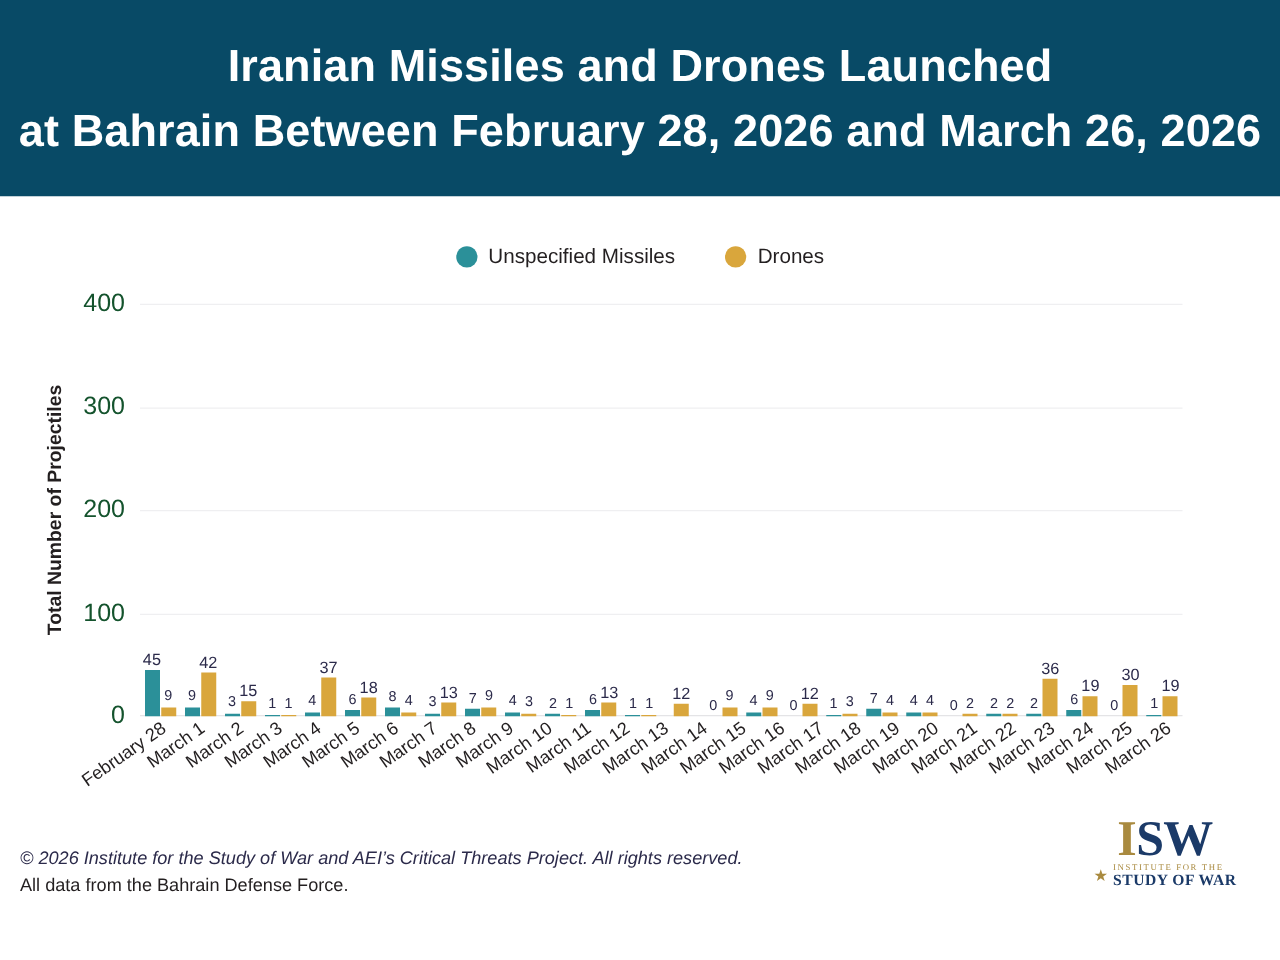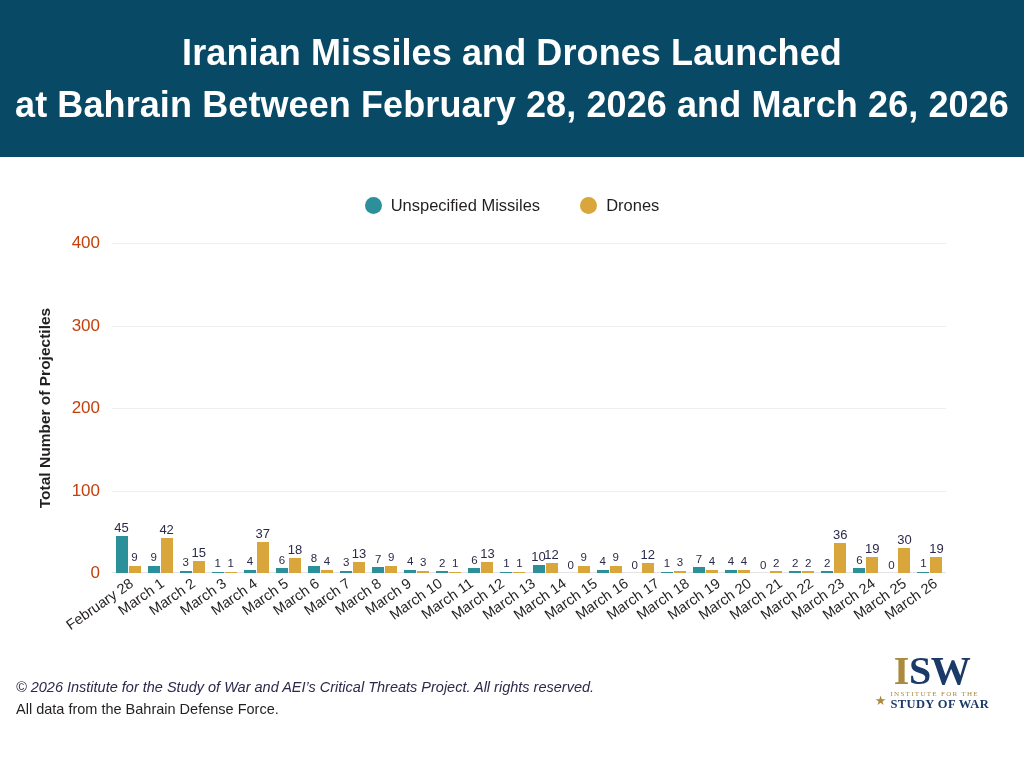--- a/index.html
+++ b/index.html
@@ -57,21 +57,21 @@
     transform-origin: 0 0;
     transform: translate(0, 330px) rotate(-90deg);
     display: flex; align-items: center; justify-content: center;
     font-size: 15.5px; font-weight: bold; color: #231f20;
     white-space: nowrap;
   }
   .ytick {
     position: absolute;
     right: 100%;
     padding-right: 12px;
-    font-size: 17px; color: #c2410c;
+    font-size: 20px; color: #14532d;
     transform: translateY(-50%);
     white-space: nowrap;
     text-align: right;
     width: 80px;
   }
   .gridline {
     position: absolute; left: 0;
     width: 834px; height: 1px;
     background: #efeff1;
   }
@@ -350,24 +350,20 @@
             <div class="bar teal" title="March 13 — Unspecified Missiles: 1" style="height: 1.5px;"></div>
             <div class="vlabel" style="bottom: 3.5px;">1</div>
           </div>
           <div class="bar-wrap">
             <div class="bar gold" title="March 13 — Drones: 1" style="height: 1.5px;"></div>
             <div class="vlabel" style="bottom: 3.5px;">1</div>
           </div>
         </div>
         <div class="group">
           <div class="bar-wrap">
-            <div class="bar teal" title="March 14 — Unspecified Missiles: 10" style="height: 8.25px;"></div>
-            <div class="vlabel big" style="bottom: 10.25px;">10</div>
-          </div>
-          <div class="bar-wrap">
             <div class="bar gold" title="March 14 — Drones: 12" style="height: 9.9px;"></div>
             <div class="vlabel big" style="bottom: 11.9px;">12</div>
           </div>
         </div>
         <div class="group">
           <div class="bar-wrap">
             <div class="bar teal" title="March 15 — Unspecified Missiles: 0" style="height: 0px;"></div>
             <div class="vlabel" style="bottom: 2px;">0</div>
           </div>
           <div class="bar-wrap">

